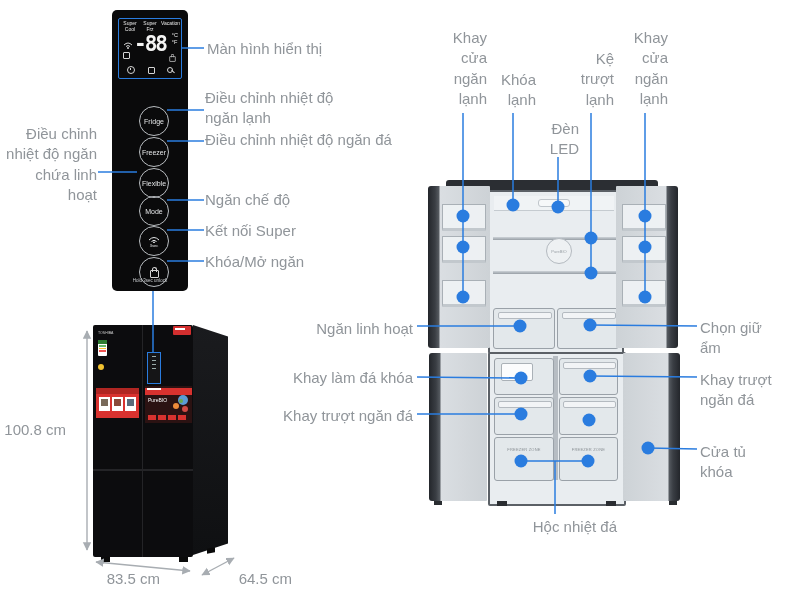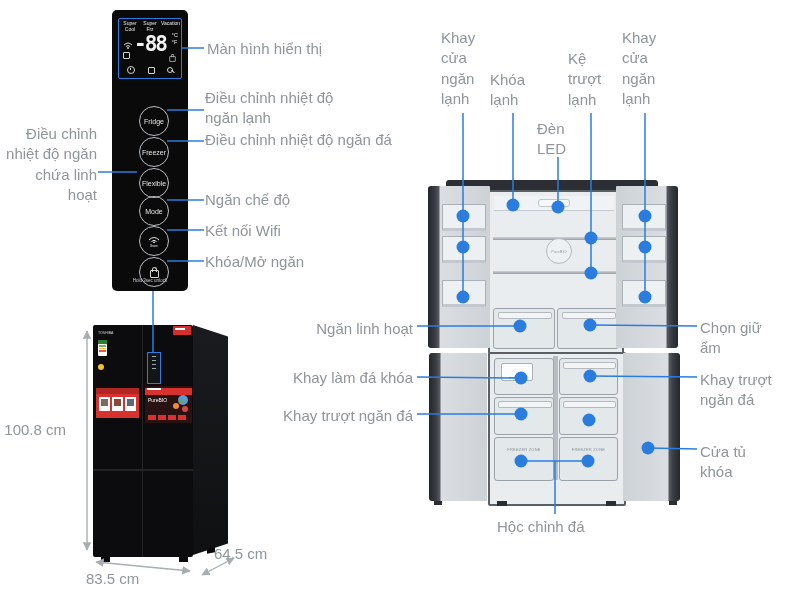--- a/index.html
+++ b/index.html
@@ -1,20 +1,20 @@
 <!DOCTYPE html>
 <html><head>
 <meta charset="utf-8">
 <style>
   html,body{margin:0;padding:0}
   body{width:800px;height:600px;position:relative;background:#fff;overflow:hidden;
        font-family:"Liberation Sans","DejaVu Sans",sans-serif}
   .abs{position:absolute}
   .lbl{position:absolute;color:#90959a;font-size:15px;line-height:1.36;z-index:6}
-  .ctr{text-align:left}
+  .ctr{text-align:right}
   .rt{text-align:right}
   .nw{white-space:nowrap}
   #connectors{position:absolute;left:0;top:0;z-index:5;pointer-events:none}
   
   .panel{position:absolute;left:112px;top:10px;width:76px;height:281px;background:#0a0a0b;border-radius:5px;z-index:2}
   .disp{position:absolute;left:6px;top:8px;width:62px;height:59px;border:1.5px solid #2a7cdf;border-radius:2px;color:#eee}
   .modes{position:absolute;left:2px;top:2px;width:58px;display:flex;justify-content:space-between}
   .modes span{font-size:5px;line-height:5.5px;color:#e8e8e8;text-align:center;width:18px}
   .seg{position:absolute;left:10px;top:13px;width:42px;font-family:"DejaVu Sans Mono",monospace;
        font-size:21px;font-weight:bold;color:#f4f4f4;letter-spacing:-2px;text-align:center}
@@ -165,21 +165,21 @@
       <div class="plock"></div>
     </div>
   <div class="holdtxt">Hold 3sec unlock</div>
 </div>
 
 <div class="lbl nw" style="left:207px;top:39px">Màn hình hiển thị</div>
 <div class="lbl" style="left:205px;top:88px;width:165px">Điều chỉnh nhiệt độ ngăn lạnh</div>
 <div class="lbl nw" style="left:205px;top:130px">Điều chỉnh nhiệt độ ngăn đá</div>
 <div class="lbl rt" style="left:5px;top:124px;width:92px">Điều chỉnh nhiệt độ ngăn chứa linh hoạt</div>
 <div class="lbl nw" style="left:205px;top:190px">Ngăn chế độ</div>
-<div class="lbl nw" style="left:205px;top:221px">Kết nối Wifi</div>
+<div class="lbl nw" style="left:205px;top:221px">Kết nối Super</div>
 <div class="lbl nw" style="left:205px;top:252px">Khóa/Mở ngăn</div>
 
 <div class="fside"></div>
 <div class="ffront"></div>
 <div class="seam" style="left:142px;top:325px;width:1px;height:145px"></div>
 <div class="seam" style="left:93px;top:469px;width:100px;height:2px"></div>
 <div class="seam" style="left:142px;top:471px;width:1px;height:86px"></div>
 <div class="abs" style="left:98px;top:331px;color:#cfcfcf;font-size:3.5px;z-index:3">TOSHIBA</div>
 <div class="abs" style="left:98px;top:340px;width:9px;height:16px;background:#fff;border-radius:1px;z-index:3">
   <div style="height:4px;background:#2e7d32"></div>
@@ -228,21 +228,21 @@
     <div style="width:8px;height:5px;background:#d8322f"></div>
       <div style="width:8px;height:5px;background:#d8322f"></div>
   </div>
 </div>
 <div class="leg" style="left:101px;top:557px;width:9px;height:5px"></div>
 <div class="leg" style="left:179px;top:557px;width:9px;height:5px"></div>
 <div class="leg" style="left:207px;top:548px;width:8px;height:5px;transform:skewY(-10deg)"></div>
 
 <div class="lbl rt nw" style="left:2px;top:420px;width:64px">100.8 cm</div>
 <div class="lbl ctr nw" style="left:86px;top:569px;width:74px">83.5 cm</div>
-<div class="lbl ctr nw" style="left:214px;top:544px;width:78px">64.5 cm</div>
+<div class="lbl ctr nw" style="left:214px;top:569px;width:78px">64.5 cm</div>
 
 <div class="abs" style="left:446px;top:180px;width:212px;height:13px;background:#2b2e33;border-radius:3px;z-index:1"></div>
 <div class="cab" style="left:488px;top:190px;width:132px;height:160px">
   <div style="position:absolute;left:4px;top:4px;width:120px;height:14px;background:#f0f3f5;border-bottom:1px solid #c5cbd0"></div>
   <div style="position:absolute;left:48px;top:7px;width:30px;height:6px;background:#f6f8f9;border:1px solid #c0c6cb;border-radius:3px"></div>
 </div>
 <div class="shelf" style="top:237px"></div>
 <div class="shelf" style="top:271px"></div>
 <div class="abs" style="left:546px;top:238px;width:24px;height:24px;border:1px solid #b4bac0;border-radius:50%;background:#eef1f3;z-index:2;display:flex;align-items:center;justify-content:center;font-size:4px;color:#9aa0a6">PureBIO</div>
 
@@ -296,13 +296,13 @@
 <div class="lbl ctr" style="left:490px;top:70px;width:46px">Khóa lạnh</div>
 <div class="lbl ctr" style="left:568px;top:49px;width:46px">Kệ trượt lạnh</div>
 <div class="lbl ctr" style="left:622px;top:28px;width:46px">Khay cửa ngăn lạnh</div>
 <div class="lbl ctr" style="left:537px;top:119px;width:42px">Đèn LED</div>
 <div class="lbl rt nw" style="left:263px;top:319px;width:150px">Ngăn linh hoạt</div>
 <div class="lbl rt nw" style="left:263px;top:368px;width:150px">Khay làm đá khóa</div>
 <div class="lbl rt nw" style="left:263px;top:406px;width:150px">Khay trượt ngăn đá</div>
 <div class="lbl" style="left:700px;top:318px;width:62px">Chọn giữ ẩm</div>
 <div class="lbl" style="left:700px;top:370px;width:86px">Khay trượt ngăn đá</div>
 <div class="lbl" style="left:700px;top:442px;width:60px">Cửa tủ khóa</div>
-<div class="lbl ctr nw" style="left:497px;top:517px;width:120px">Hộc chỉnh đá</div>
+<div class="lbl ctr nw" style="left:497px;top:517px;width:120px">Hộc nhiệt đá</div>
 
 </body></html>

